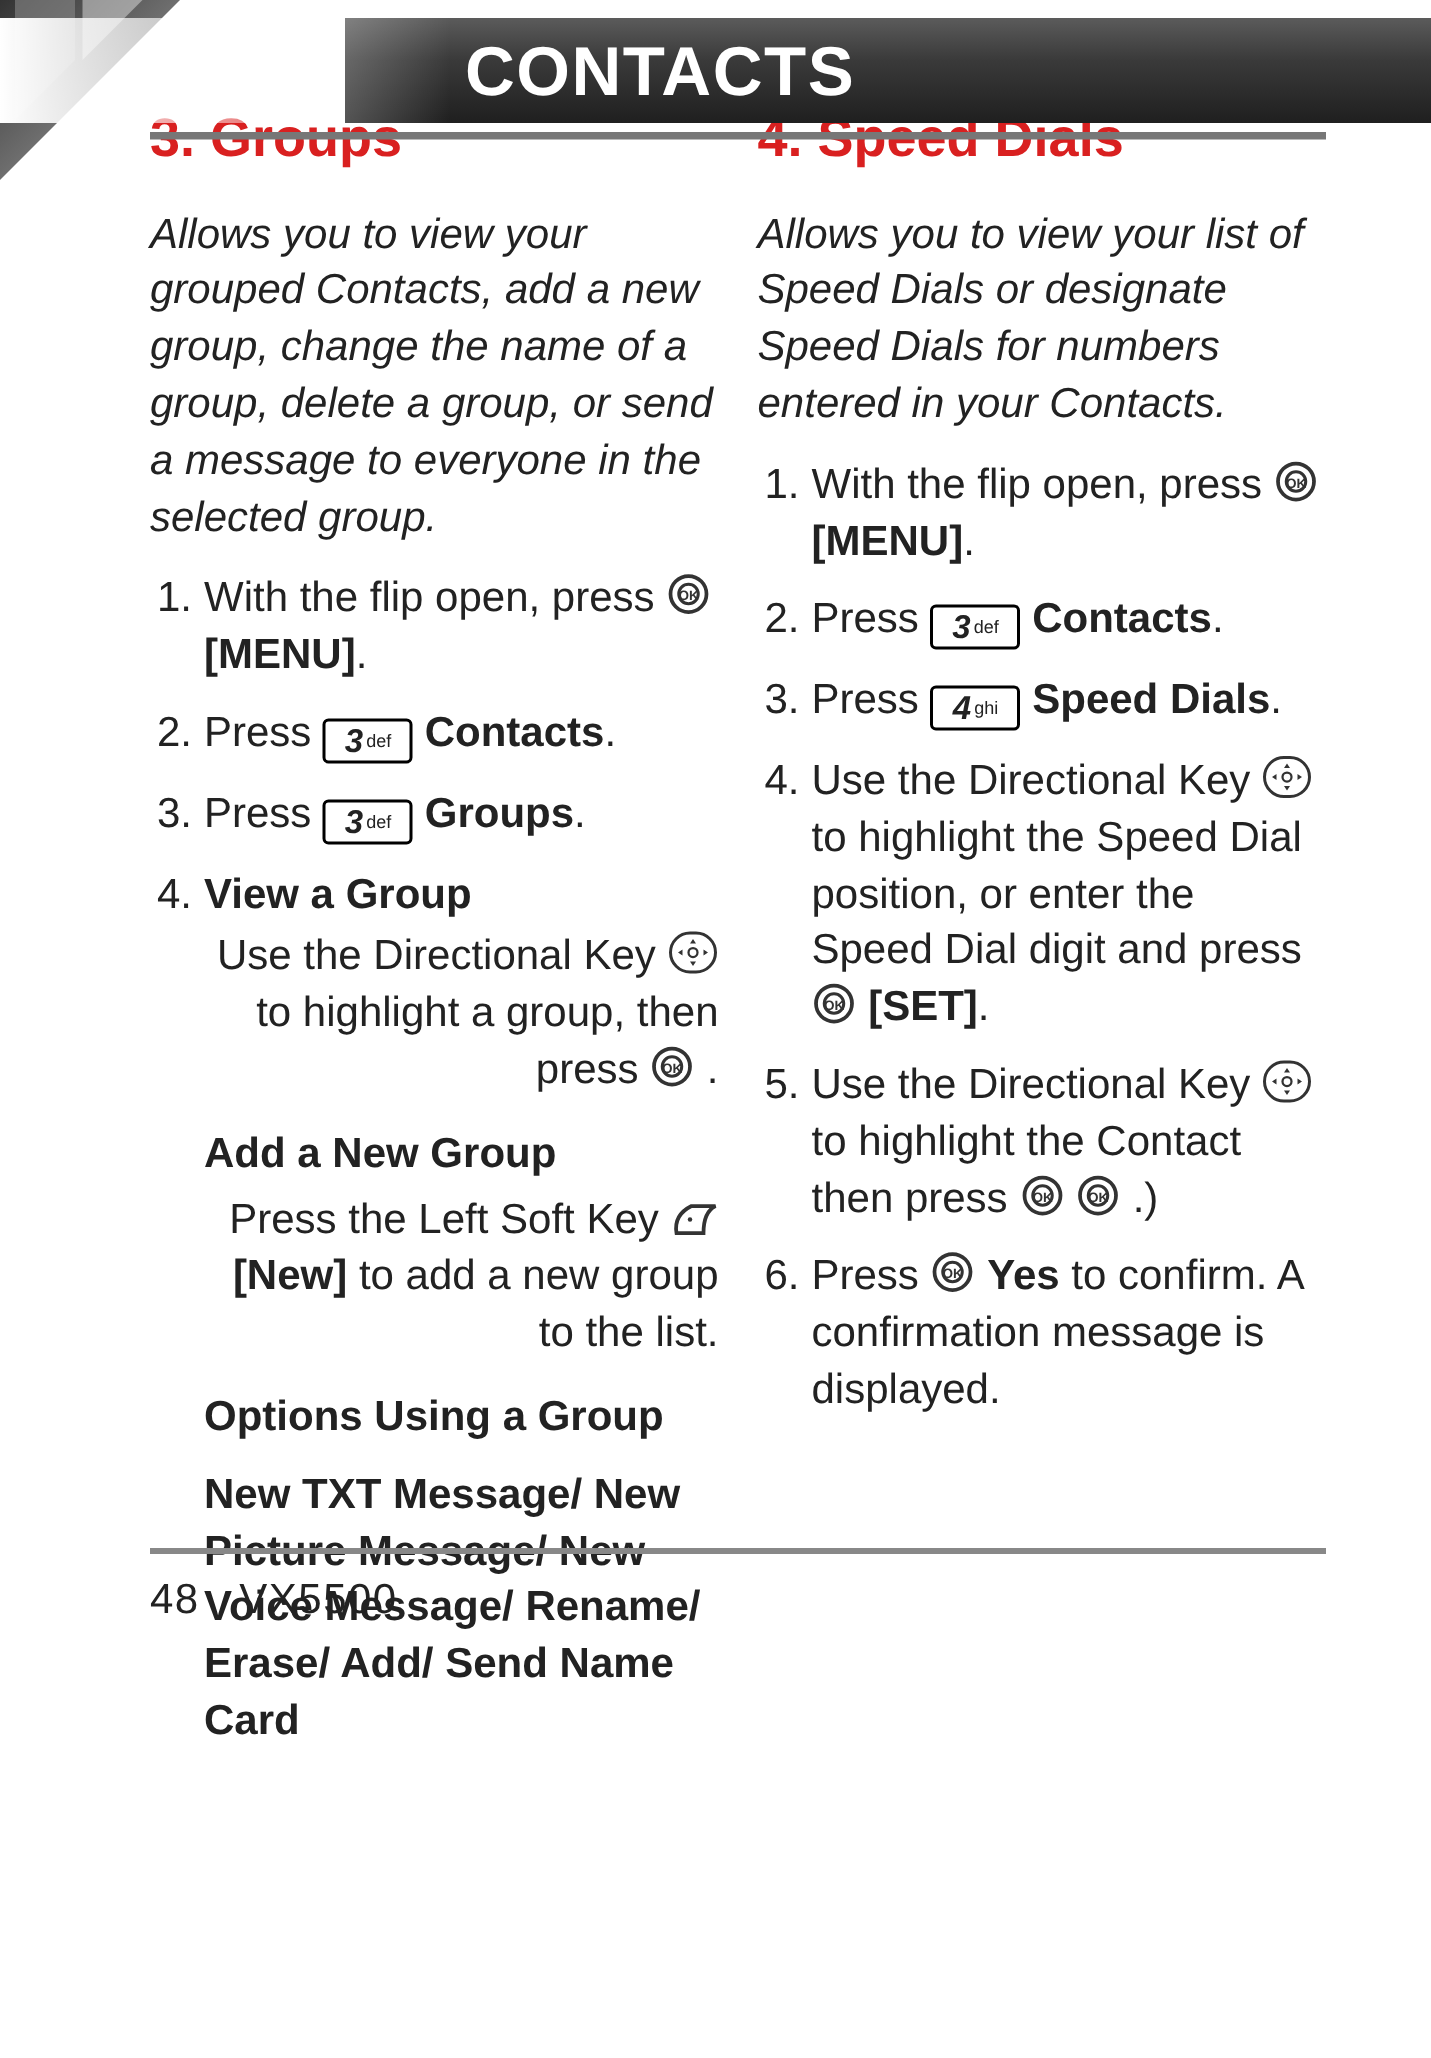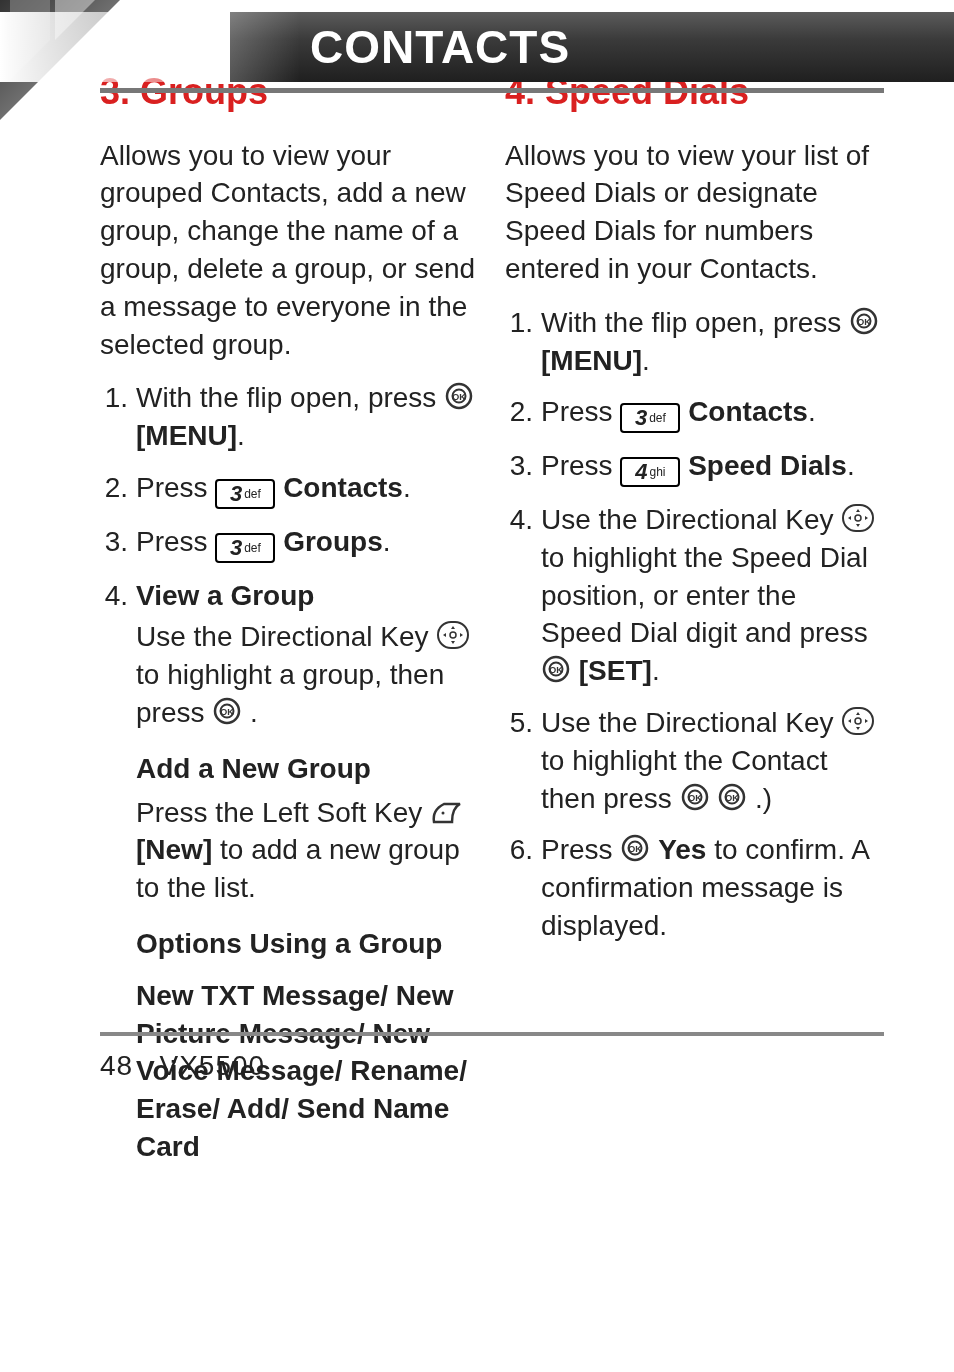--- a/index.html
+++ b/index.html
@@ -7,27 +7,27 @@
   .page { position: relative; width: 954px; height: 1128px; padding: 0 70px 0 100px; }
   .decor-triangle { position: absolute; top: 0; left: 0; width: 120px; height: 120px; }
   .banner { display: flex; align-items: center; position: absolute; top: 12px; left: 0; right: 0; height: 70px; }
   .banner-grad { position: absolute; top: 0; left: 230px; right: 0; height: 100%; background: linear-gradient(to bottom, #5b5b5b 0%, #3a3a3a 40%, #1f1f1f 100%); }
   .banner-fade { position: absolute; top: 0; left: 0; width: 300px; height: 100%; background: linear-gradient(to right, #fff 0%, rgba(255,255,255,0) 100%); }
   .banner-title { position: relative; z-index: 2; margin-left: 310px; font-size: 46px; font-weight: 700; color: #fff; letter-spacing: 1px; font-family: Arial, sans-serif; }
   .underline { position: absolute; top: 88px; left: 100px; right: 70px; height: 5px; background: #777; }
   .cols { display: flex; gap: 26px; padding-top: 68px; }
   .col { flex: 1 1 0; font-size: 28px; line-height: 1.35; }
   .col h2 { color: #d92020; font-size: 36px; font-weight: 700; margin-bottom: 20px; font-family: Arial, sans-serif; }
-  .col p { margin-bottom: 16px; }
+  .col p { margin-bottom: 16px; font-style: italic; }
   .steps { list-style: none; padding-left: 0; }
   .steps > li { display: flex; gap: 8px; margin-bottom: 14px; }
   .steps > li .num { width: 28px; flex: 0 0 28px; text-align: right; }
   .steps > li .body { flex: 1; }
   .body .sub { margin-top: 18px; margin-bottom: 6px; font-weight: 700; }
-  .body .para { margin-top: 4px; }
+  .body .para { margin-top: 4px; text-align: right; }
   .body .opts { margin-top: 14px; font-weight: 700; line-height: 1.35; }
   .bold { font-weight: 700; }
   .icon { display: inline-block; vertical-align: -4px; }
   .key3, .key4 { display: inline-flex; align-items: center; justify-content: center; width: 60px; height: 30px; border: 2px solid #000; background: #fff; border-radius: 4px; vertical-align: -4px; font-size: 22px; font-style: italic; font-weight: 700; }
   .key3 sub, .key4 sub { font-size: 12px; font-weight: 400; font-style: normal; margin-left: 2px; }
   .footer { position: absolute; bottom: 46px; left: 100px; right: 70px; }
   .footer-line { height: 4px; background: #888; margin-bottom: 14px; }
   .footer-text { font-size: 28px; letter-spacing: 1px; }
 </style>
 </head>

